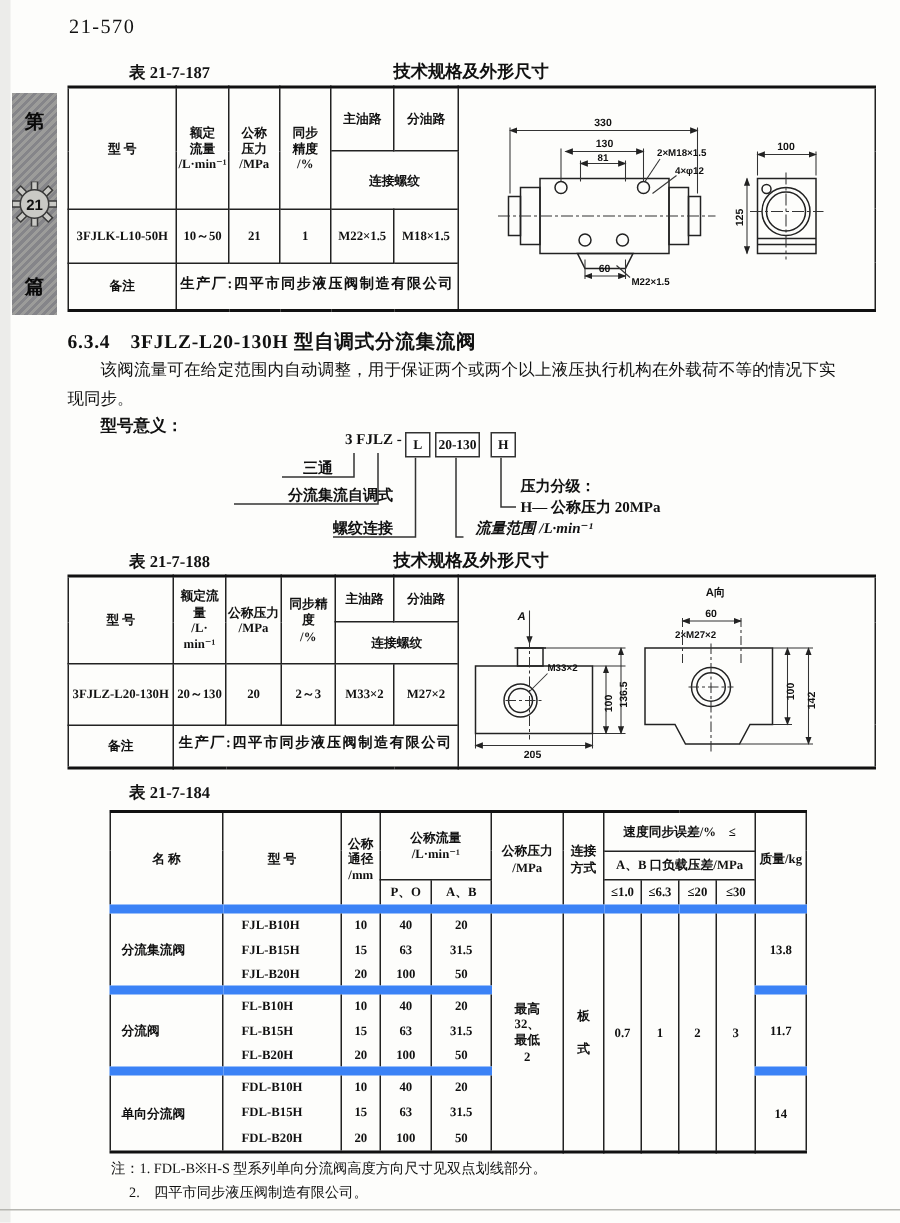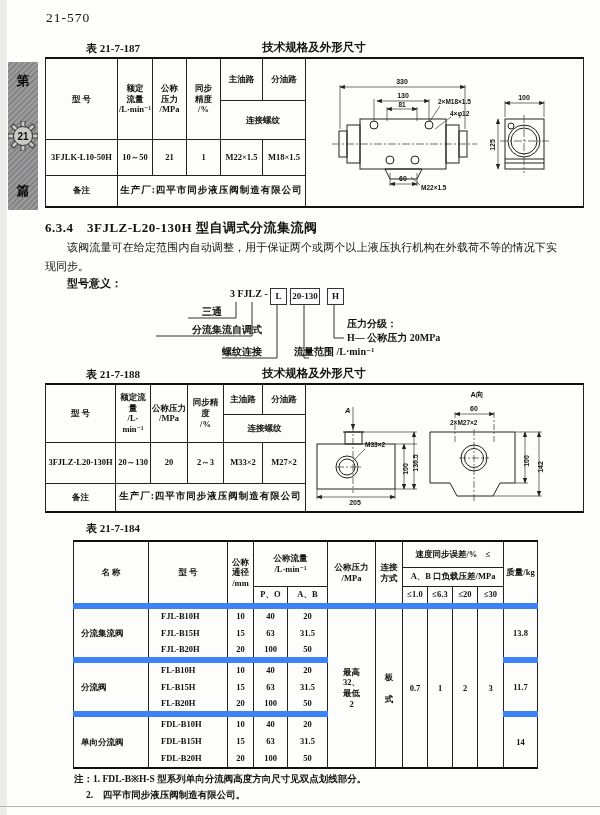--- a/index.html
+++ b/index.html
@@ -39,21 +39,21 @@
   
   .heading{font-size:13px;font-weight:700;letter-spacing:0.5px;}
   .para{font-size:11px;line-height:1.75;text-indent:2em;text-align:justify;}
   .meaning{font-size:11px;font-weight:600;}
   
   .code-box{position:absolute;border:1px solid #333;height:15px;line-height:15px;
     text-align:center;font-size:9px;font-weight:700;background:#fff;}
   .code-txt{position:absolute;font-size:10px;font-weight:700;white-space:nowrap;}
   .code-lbl{position:absolute;font-size:10px;font-weight:600;white-space:nowrap;}
   svg text{font-family:"Liberation Sans","DejaVu Sans",sans-serif;fill:#111;}
-  .note{font-size:9.5px;font-weight:700;}
+  .note{font-size:9.5px;font-weight:400;}
 </style>
 </head>
 <body>
 
 <div class="abs edge-strip"></div>
 <div class="abs bottom-line"></div>
 
 <div class="abs page-num">21-570</div>
 
 <div class="abs side-tab">
@@ -203,21 +203,21 @@
       <polyline points="214,50 204,50 204,17"></polyline>
     </g>
   </svg>
   <span class="code-txt" style="left:100px;top:0;">3 FJLZ -</span>
   <span class="code-box" style="left:140px;top:0;width:15px;">L</span>
   <span class="code-box" style="left:160px;top:0;width:28px;">20-130</span>
   <span class="code-box" style="left:197px;top:0;width:15px;">H</span>
   <span class="code-lbl" style="left:72px;top:17px;">三通</span>
   <span class="code-lbl" style="left:26px;top:35px;margin-left:36px;">分流集流自调式</span>
   <span class="code-lbl" style="left:92px;top:57px;">螺纹连接</span>
-  <span class="code-lbl" style="left:164px;top:57px;">流量范围 /L·min⁻¹</span>
+  <span class="code-lbl" style="left:187px;top:57px;font-style:italic;">流量范围 /L·min⁻¹</span>
   <span class="code-lbl" style="left:217px;top:29px;">压力分级：</span>
   <span class="code-lbl" style="left:217px;top:43px;">H— 公称压力 20MPa</span>
 </div>
 
 <div class="abs ttitle" style="left:45px;top:366px;width:538px;">技术规格及外形尺寸</div>
 <div class="abs tcaption" style="left:86px;top:367px;background:#fdfdfb;padding-right:6px;">表 21-7-188</div>
 
 <table class="spec" id="t188" style="left:45px;top:383px;width:538px;">
   <colgroup>
       <col style="width:70px">

